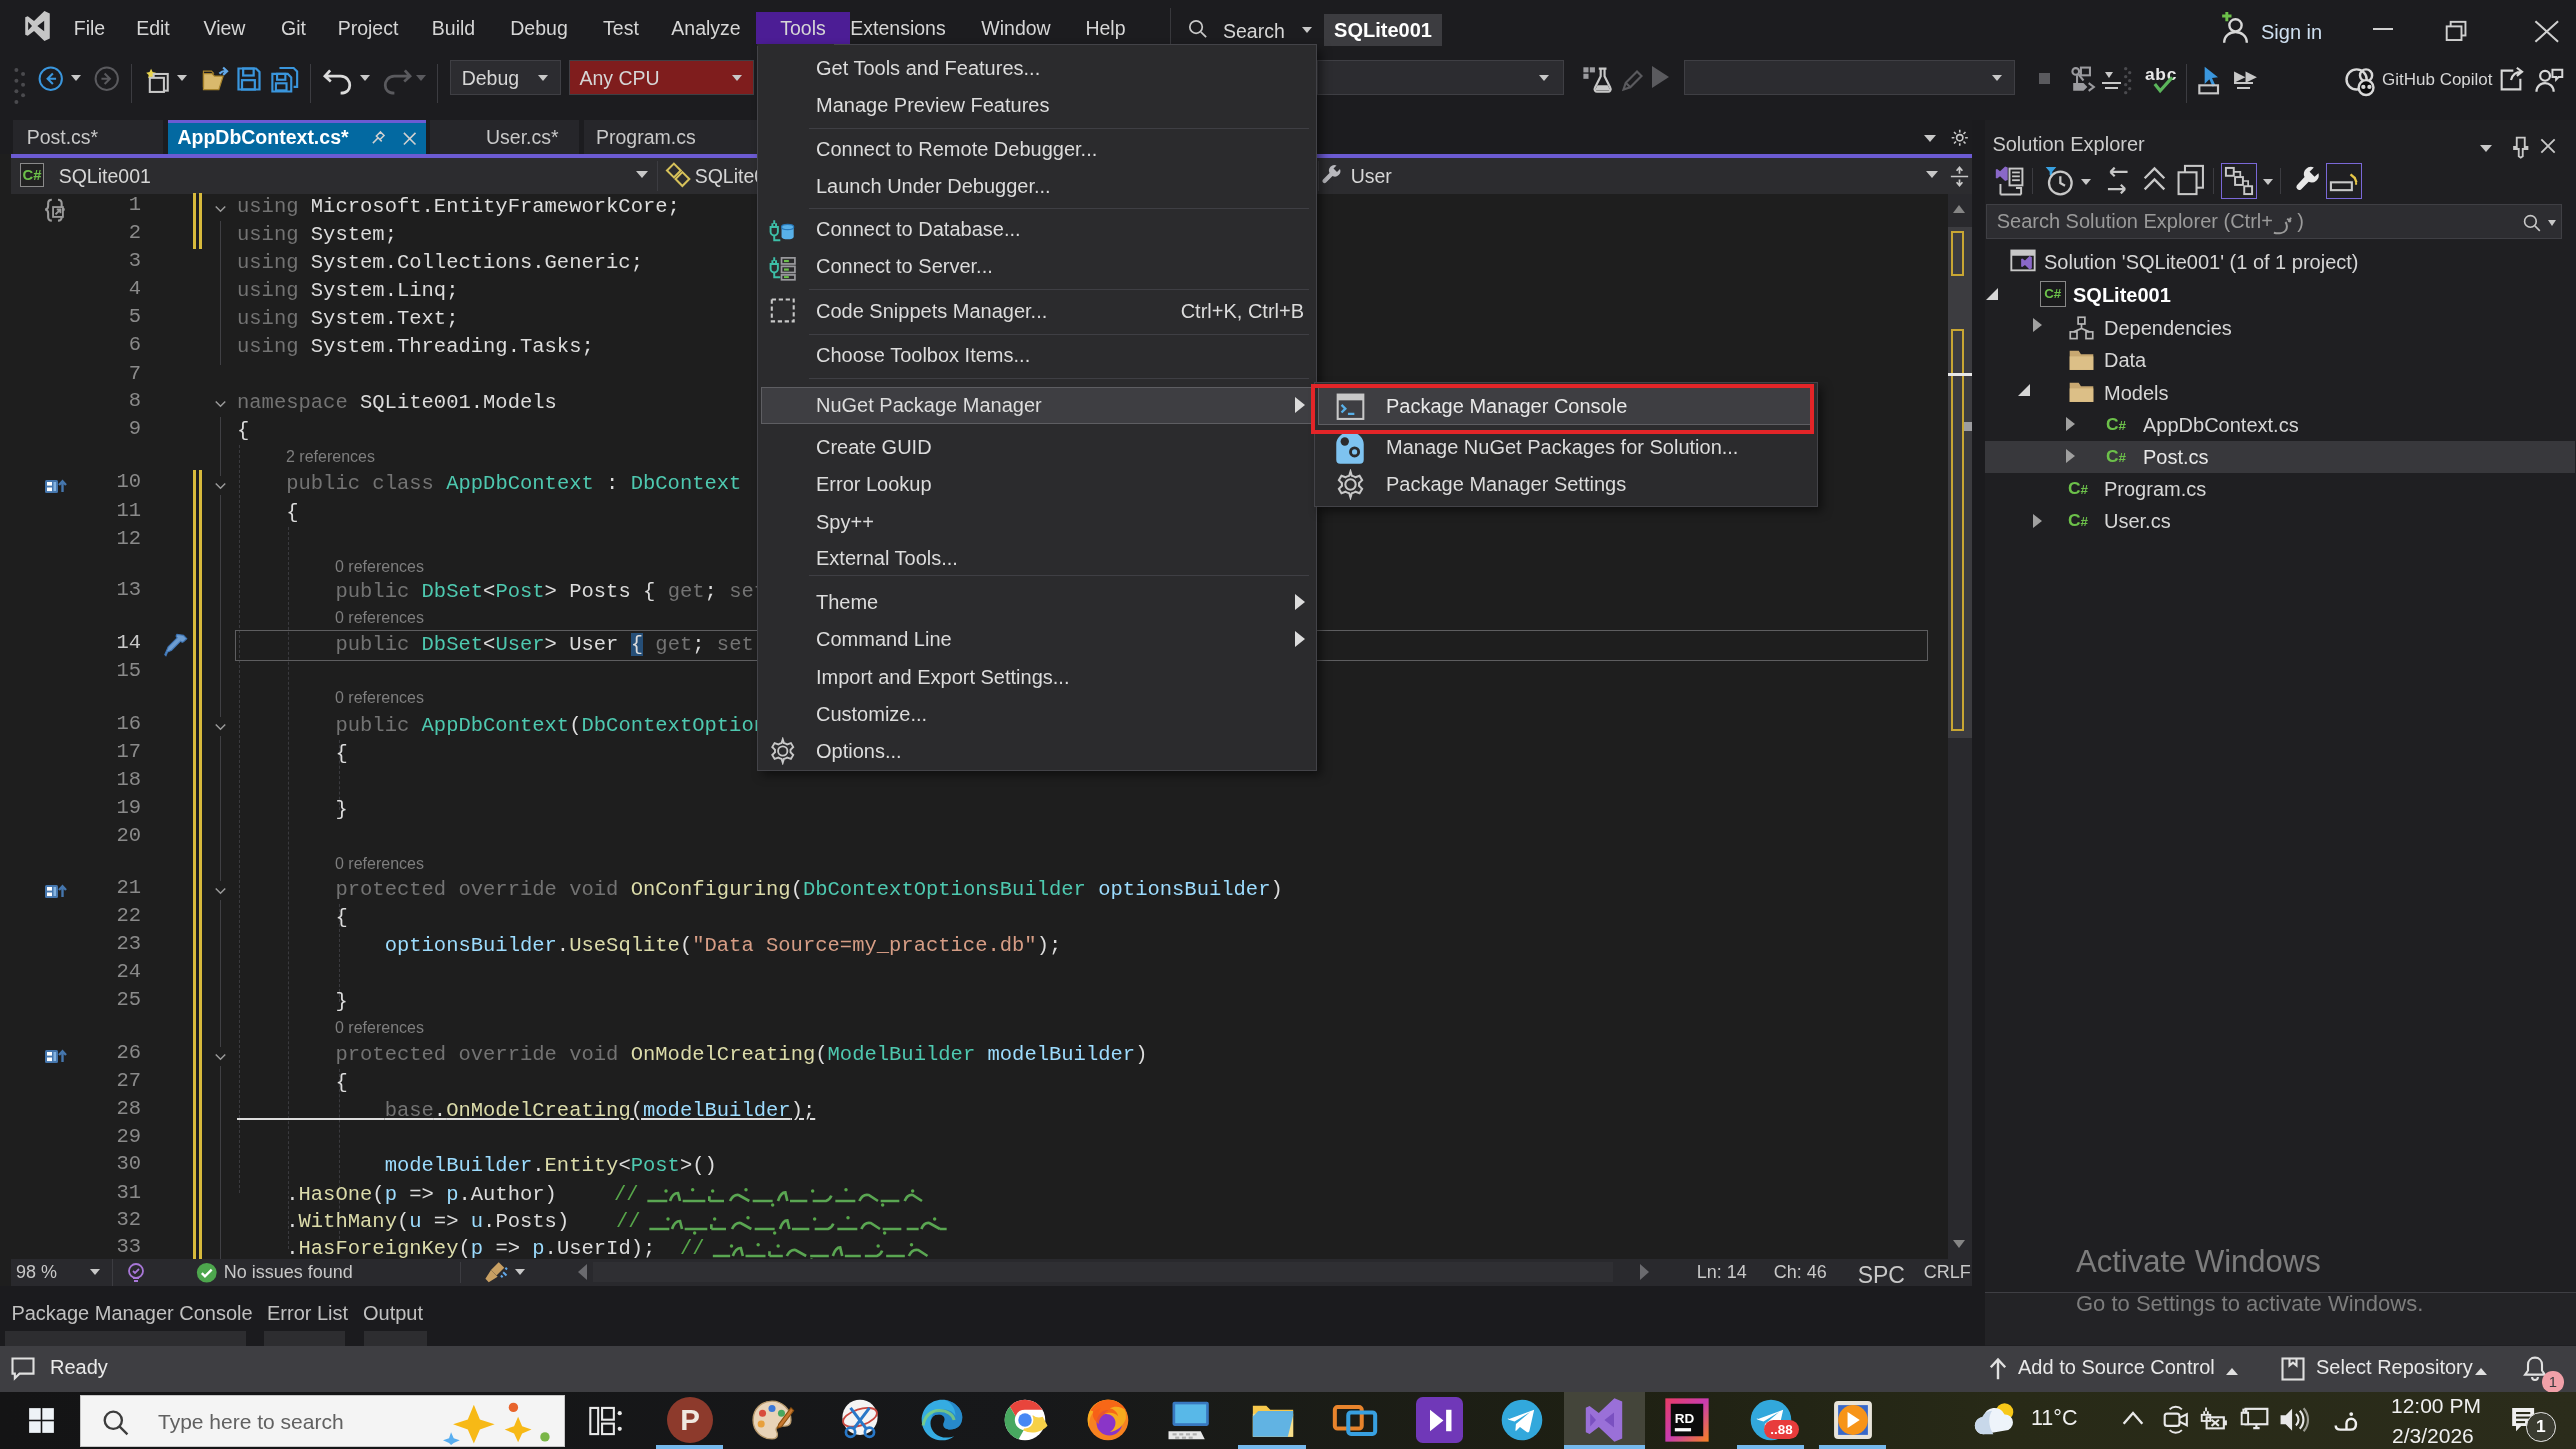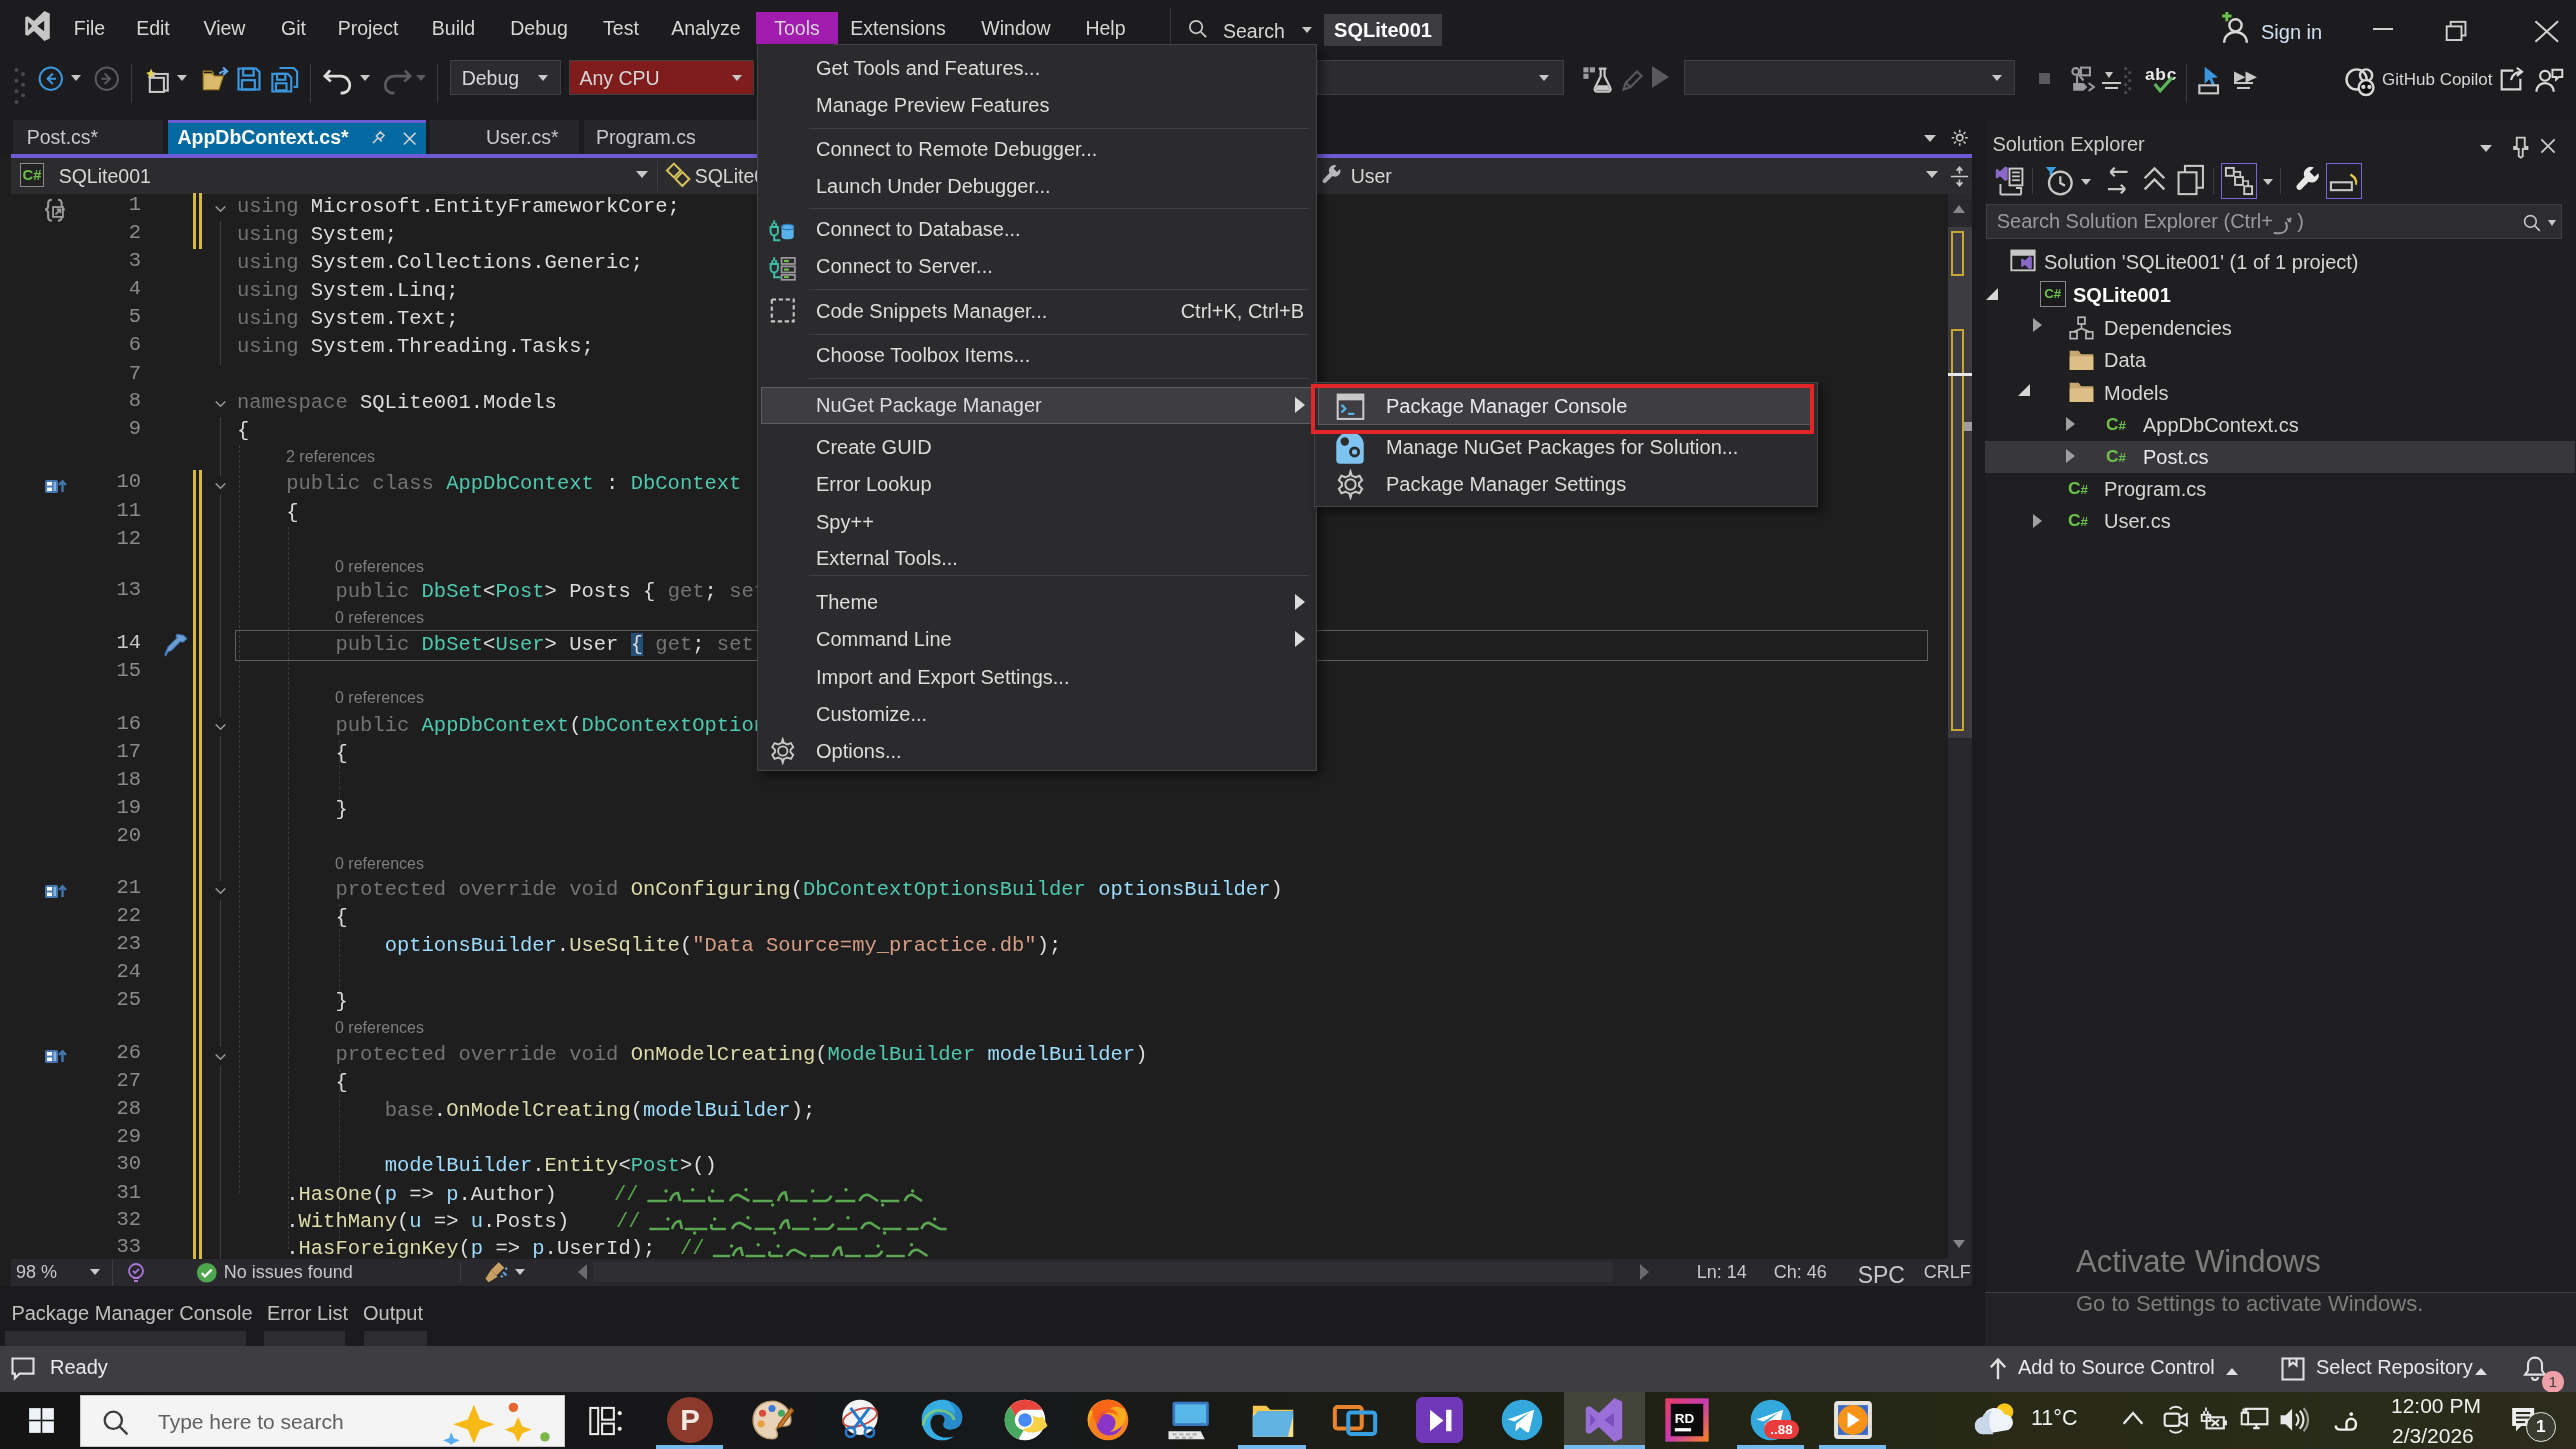--- a/index.html
+++ b/index.html
@@ -31,21 +31,21 @@
 
     <div class="abs ui" style="left:64px;top:12px;width:51px;height:32px;display:flex;align-items:center;justify-content:center;">File</div>
     <div class="abs ui" style="left:126px;top:12px;width:54px;height:32px;display:flex;align-items:center;justify-content:center;">Edit</div>
     <div class="abs ui" style="left:195px;top:12px;width:59px;height:32px;display:flex;align-items:center;justify-content:center;">View</div>
     <div class="abs ui" style="left:270px;top:12px;width:47px;height:32px;display:flex;align-items:center;justify-content:center;">Git</div>
     <div class="abs ui" style="left:330px;top:12px;width:76px;height:32px;display:flex;align-items:center;justify-content:center;">Project</div>
     <div class="abs ui" style="left:420px;top:12px;width:67px;height:32px;display:flex;align-items:center;justify-content:center;">Build</div>
     <div class="abs ui" style="left:500px;top:12px;width:78px;height:32px;display:flex;align-items:center;justify-content:center;">Debug</div>
     <div class="abs ui" style="left:592px;top:12px;width:58px;height:32px;display:flex;align-items:center;justify-content:center;">Test</div>
     <div class="abs ui" style="left:663px;top:12px;width:86px;height:32px;display:flex;align-items:center;justify-content:center;">Analyze</div>
-    <div class="abs ui" style="left:756px;top:12px;width:82px;height:32px;display:flex;align-items:center;justify-content:center;background:#a21caf;">Tools</div>
+    <div class="abs ui" style="left:756px;top:12px;width:94px;height:32px;display:flex;align-items:center;justify-content:center;background:#4c1d95;">Tools</div>
     <div class="abs ui" style="left:841px;top:12px;width:114px;height:32px;display:flex;align-items:center;justify-content:center;">Extensions</div>
     <div class="abs ui" style="left:969px;top:12px;width:94px;height:32px;display:flex;align-items:center;justify-content:center;">Window</div>
     <div class="abs ui" style="left:1076px;top:12px;width:59px;height:32px;display:flex;align-items:center;justify-content:center;">Help</div>
 
     <div class="abs" style="left:1170px;top:8px;width:1.3px;height:36px;background:#38383c;"></div>
     <svg class="abs" style="left:1186px;top:17.4px;" width="23" height="23" viewBox="0 0 24 24">
       <circle cx="10.5" cy="10.5" r="6.5" fill="none" stroke="#c8c8c8" stroke-width="1.8"></circle>
       <line x1="15.5" y1="15.5" x2="21" y2="21" stroke="#c8c8c8" stroke-width="1.8"></line>
     </svg>
     <div class="abs ui" style="left:1223px;top:20px;">Search</div>
@@ -349,21 +349,21 @@
   <div class="code mono" style="top:740px;">        {</div>
   <div class="code mono" style="top:796px;">        }</div>
   <div class="lens" style="left:335px;top:852px;">0 references</div>
   <div class="code mono" style="top:876px;">        <span class="kw">protected</span> <span class="kw">override</span> <span class="kw">void</span> <span class="me">OnConfiguring</span>(<span class="ty">DbContextOptionsBuilder</span> <span class="pa">optionsBuilder</span>)</div>
   <div class="code mono" style="top:904px;">        {</div>
   <div class="code mono" style="top:932px;">            <span class="pa">optionsBuilder</span>.<span class="me">UseSqlite</span>(<span class="st">"Data Source=my_practice.db"</span>);</div>
   <div class="code mono" style="top:988px;">        }</div>
   <div class="lens" style="left:335px;top:1016px;">0 references</div>
   <div class="code mono" style="top:1041px;">        <span class="kw">protected</span> <span class="kw">override</span> <span class="kw">void</span> <span class="me">OnModelCreating</span>(<span class="ty">ModelBuilder</span> <span class="pa">modelBuilder</span>)</div>
   <div class="code mono" style="top:1069px;">        {</div>
-  <div class="code mono" style="top:1097px;">            <span class="kw">base</span>.<span class="me">OnModelCreating</span>(<span class="pa">modelBuilder</span>);</div>
+  <div class="code mono" style="top:1097px;text-decoration:underline;">            <span class="kw">base</span>.<span class="me">OnModelCreating</span>(<span class="pa">modelBuilder</span>);</div>
   <div class="code mono" style="top:1152px;">            <span class="pa">modelBuilder</span>.<span class="me">Entity</span>&lt;<span class="ty">Post</span>&gt;()</div>
   <div class="code mono" style="top:1181px;">    .<span class="me">HasOne</span>(<span class="pa">p</span> =&gt; <span class="pa">p</span>.Author)</div>
   <div class="code mono" style="top:1208px;">    .<span class="me">WithMany</span>(<span class="pa">u</span> =&gt; <span class="pa">u</span>.Posts)</div>
   <div class="code mono" style="top:1235px;">    .<span class="me">HasForeignKey</span>(<span class="pa">p</span> =&gt; <span class="pa">p</span>.UserId);</div>
 
   <div class="abs mono cm" style="left:614px;top:1181px;height:28px;line-height:28px;">//</div>
   <svg class="abs" style="left:645px;top:1183px;" width="282" height="24" viewBox="0 0 420 36">
     <g stroke="#5aa652" stroke-width="4" fill="none">
       <path d="M2 27 h30 M36 27 q4-12 12-12 l3 12 M55 27 h34 M95 20 v7 M95 27 h22 M126 27 q5-10 13-9 l16 9 M160 27 h30 M198 27 q4-13 11-13 l3 13 M216 27 h26 M250 27 h20 q6-2 8-8 M284 27 h30 M320 27 q5-11 14-9 l14 9 M352 27 h28 M388 27 q4-10 12-9 l14 9"></path>
     </g>

